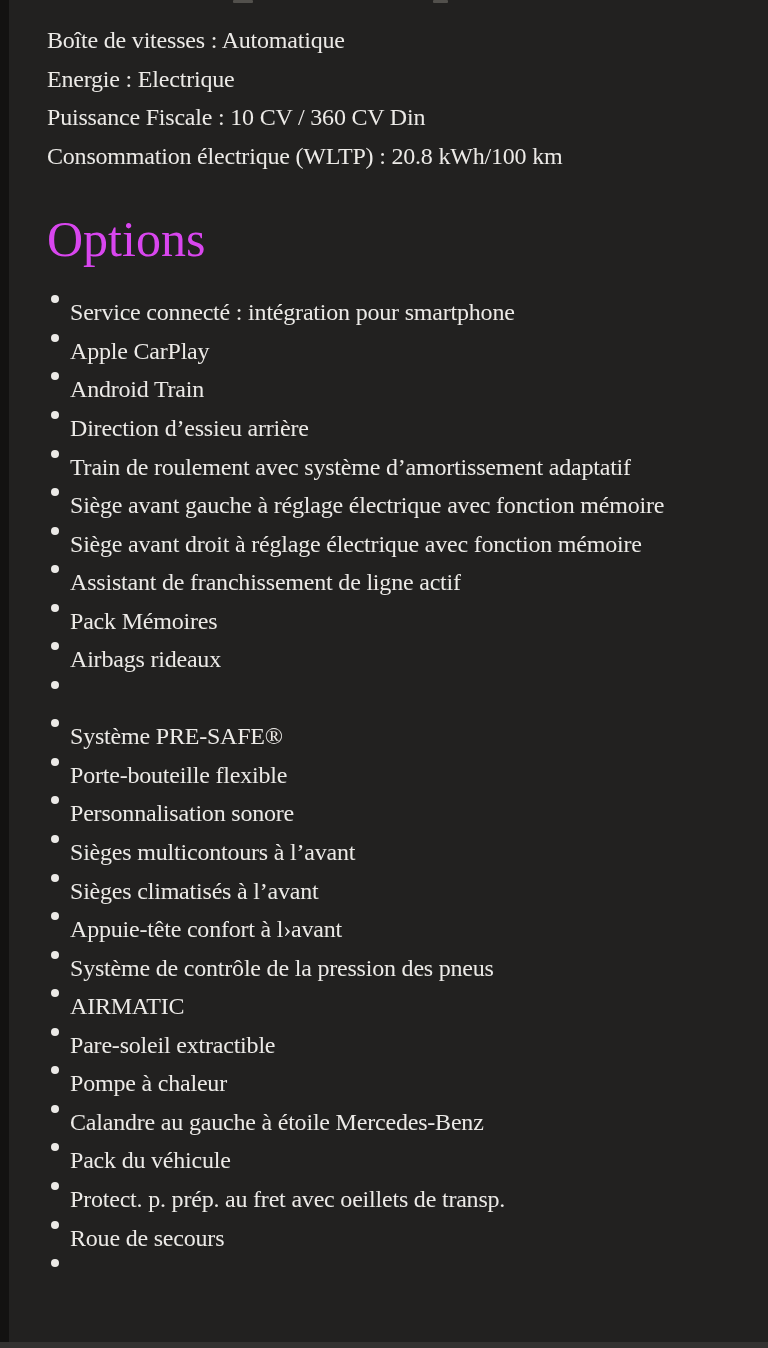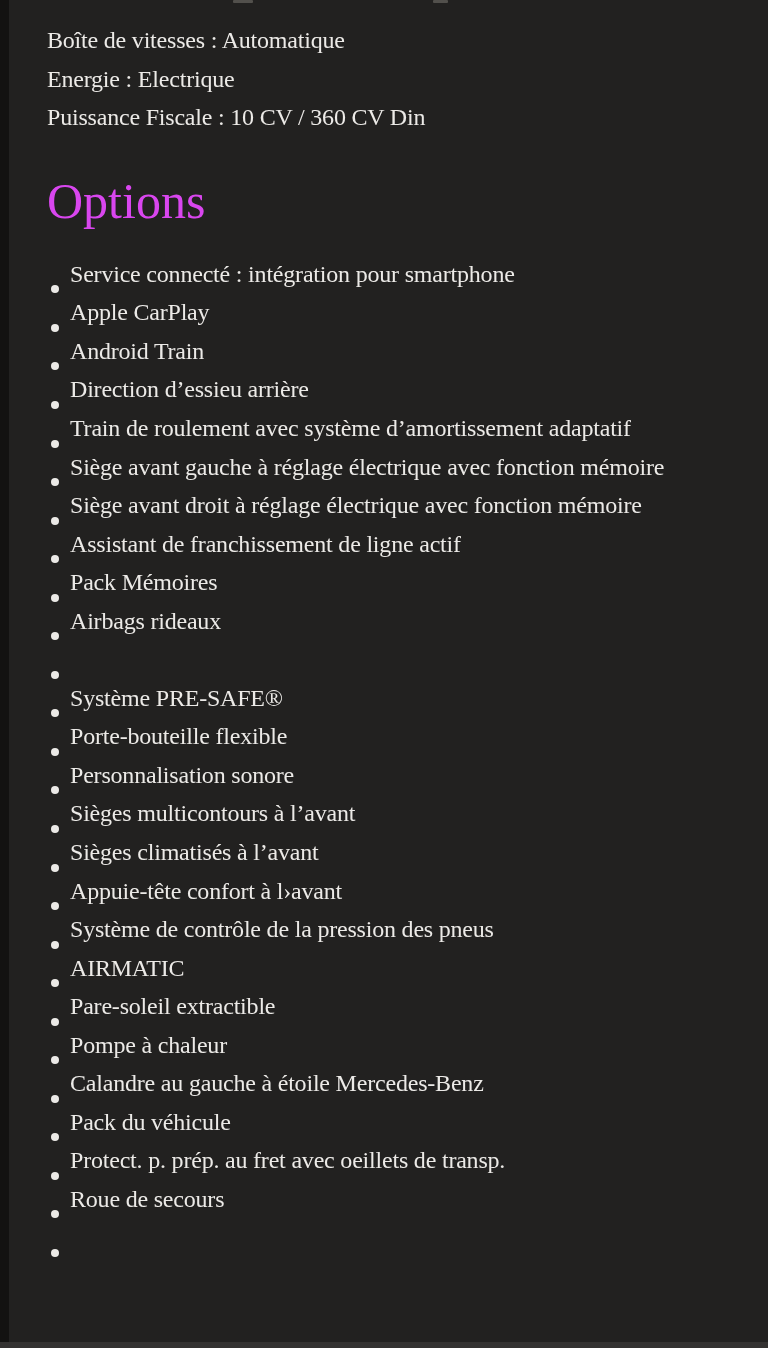--- a/index.html
+++ b/index.html
@@ -62,21 +62,21 @@
     color: #d946ef;
     letter-spacing: 0;
   }
   .options-list {
     list-style: none;
     margin: 25px 0 0 0;
     padding: 0;
   }
   .options-list li {
     display: flex;
-    align-items: flex-end;
+    align-items: flex-start;
     font-size: 24px;
     line-height: 38.55px;
     height: 38.55px;
     white-space: nowrap;
     letter-spacing: -0.2px;
   }
   .bullet {
     flex: 0 0 auto;
     width: 8px; height: 8px;
     border-radius: 50%;
@@ -90,20 +90,21 @@
 <div class="edge-left"></div>
 <div class="top-fragment frag-a"></div>
 <div class="top-fragment frag-b"></div>
 
 <main class="content">
 
   <section class="specs">
     <div class="spec-line">Boîte de vitesses : Automatique</div>
     <div class="spec-line">Energie : Electrique</div>
     <div class="spec-line">Puissance Fiscale : 10 CV / 360 CV Din</div>
+    <div class="spec-line">Consommation électrique (WLTP) : 20.8 kWh/100 km</div>
   </section>
 
   <h1 class="options-heading">Options</h1>
 
   <ul class="options-list">
     <li>
         <span class="bullet"></span>
         <span>Service connecté : intégration pour smartphone</span>
       </li>
     <li>

